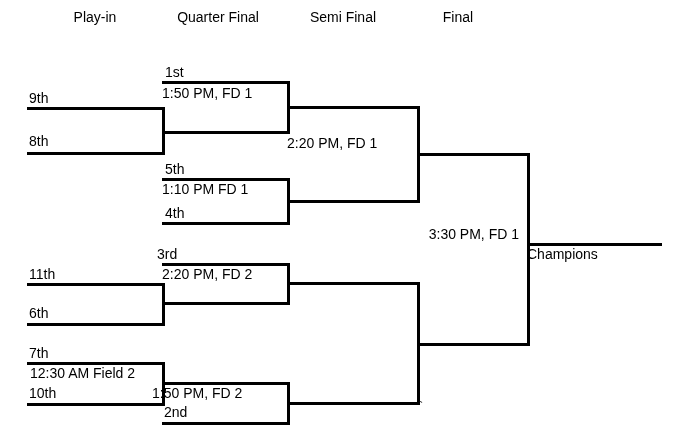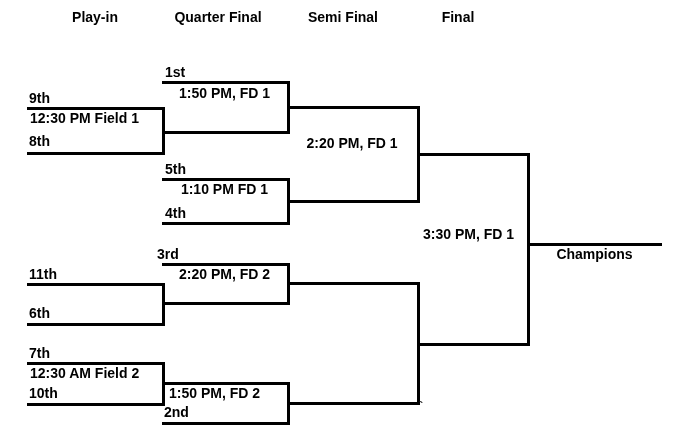--- a/index.html
+++ b/index.html
@@ -6,21 +6,21 @@
     margin: 0;
     padding: 0;
     background: #ffffff;
   }
   .stage {
     position: relative;
     width: 677px;
     height: 441px;
     background: #ffffff;
     font-family: "Liberation Sans", sans-serif;
-    font-weight: bold;
+    font-weight: normal;
     color: #000000;
     font-size: 14px;
     overflow: hidden;
   }
   .lbl {
     position: absolute;
     line-height: 15px;
     white-space: nowrap;
   }
   .hdr {
@@ -32,22 +32,22 @@
   .hl {
     position: absolute;
     height: 3px;
     background: #000000;
   }
   .vl {
     position: absolute;
     width: 3px;
     background: #000000;
   }
-  .ctr { text-align: center; }
-  .rgt { text-align: center; }
+  .ctr { text-align: left; }
+  .rgt { text-align: right; }
   .stray {
     position: absolute;
     font-size: 13px;
     color: #333333;
   }
 </style>
 </head>
 <body>
 
 <div class="stage">
@@ -92,21 +92,20 @@
 
   <div class="hl" style="top:282px;left:287px;width:130px"></div>
   <div class="hl" style="top:402px;left:287px;width:130px"></div>
   <div class="vl" style="left:417px;top:282px;height:123px"></div>
   <div class="hl" style="top:343px;left:417px;width:110px"></div>
 
   <div class="vl" style="left:527px;top:153px;height:193px"></div>
   <div class="hl" style="top:243px;left:527px;width:135px"></div>
 
   <div class="lbl" style="left:29px;top:91px">9th</div>
-  <div class="lbl" style="left:30px;top:111px">12:30 PM Field 1</div>
   <div class="lbl" style="left:29px;top:134px">8th</div>
 
   <div class="lbl" style="left:165px;top:65px">1st</div>
   <div class="lbl ctr" style="left:162px;top:86px;width:125px">1:50 PM, FD 1</div>
 
   <div class="lbl" style="left:165px;top:162px">5th</div>
   <div class="lbl ctr" style="left:162px;top:182px;width:125px">1:10 PM FD 1</div>
   <div class="lbl" style="left:165px;top:206px">4th</div>
 
   <div class="lbl ctr" style="left:287px;top:136px;width:130px">2:20 PM, FD 1</div>

